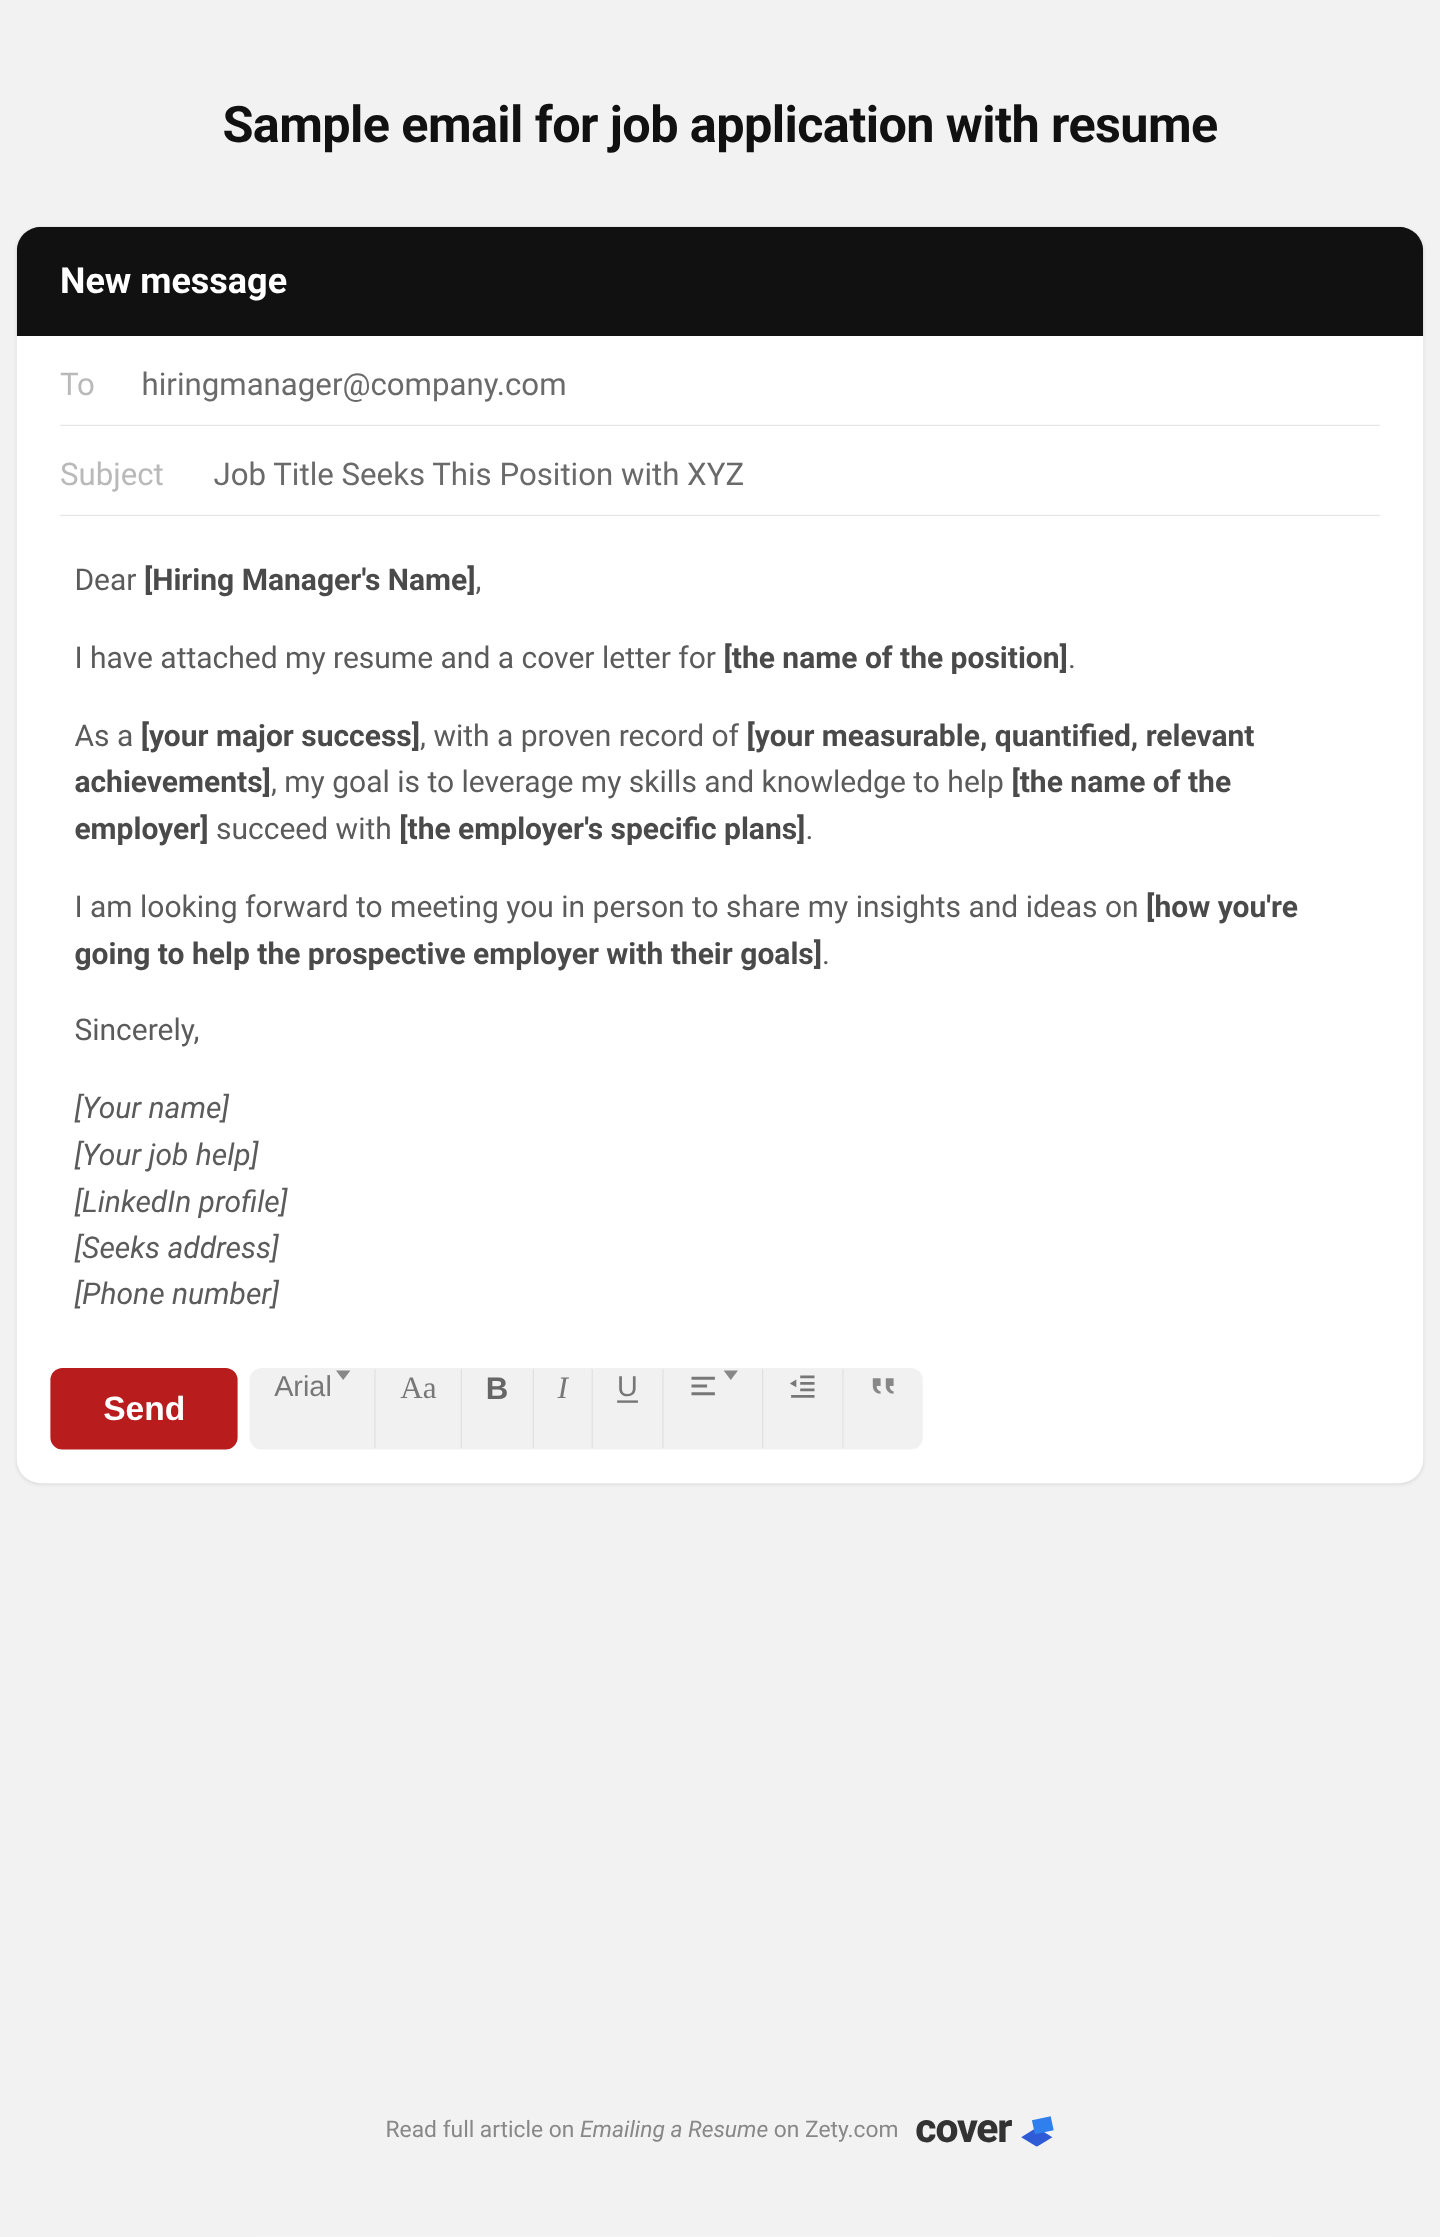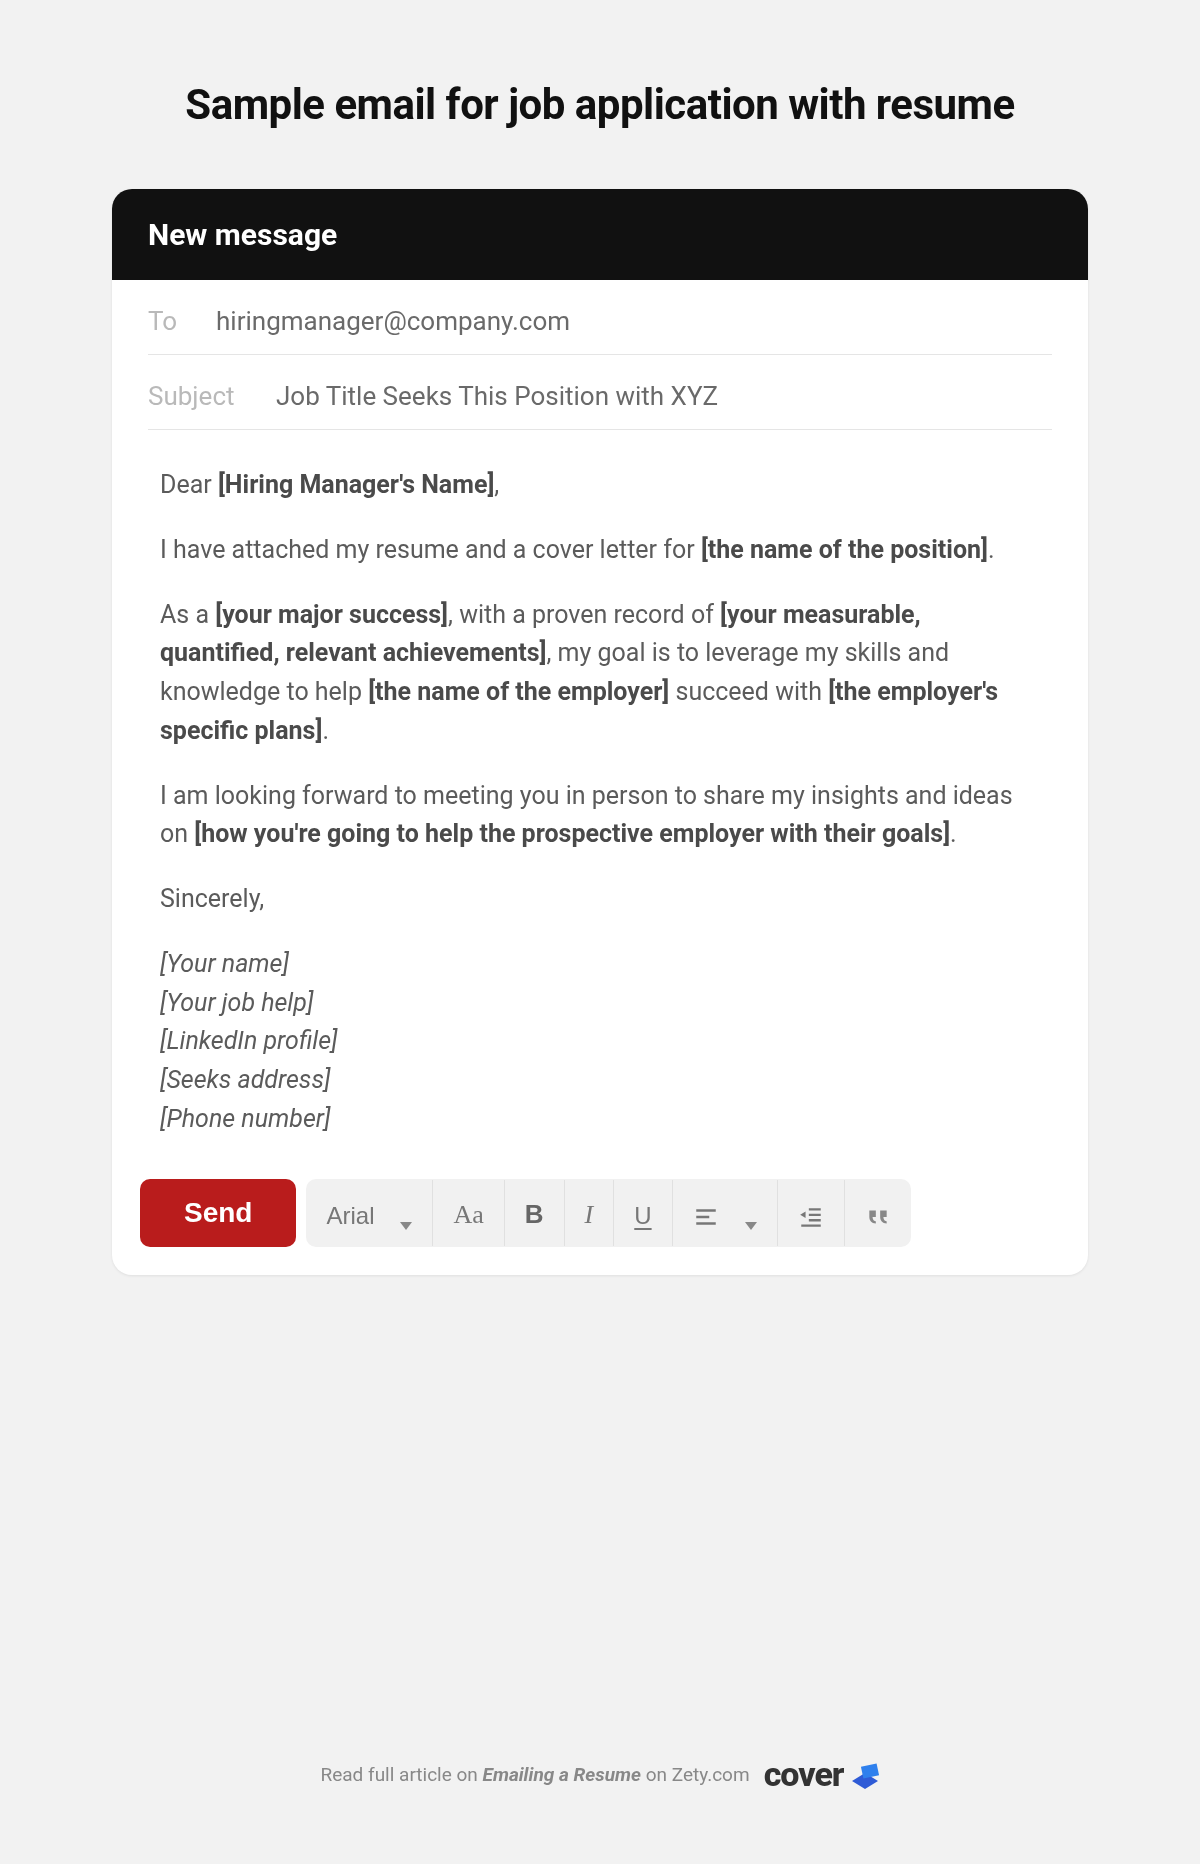--- a/index.html
+++ b/index.html
@@ -12,21 +12,21 @@
   }
   .page-title {
     font-size: 42px;
     font-weight: 700;
     color: #111;
     text-align: center;
     padding: 80px 100px 0 100px;
     letter-spacing: -0.5px;
   }
   .compose-window {
-    width: 976px;
+    width: 1172px;
     margin: 60px auto 0 auto;
     background: #fff;
     border-radius: 20px;
     box-shadow: 0 1px 3px rgba(0,0,0,0.08);
     overflow: hidden;
   }
   .compose-header {
     background: #111;
     color: #fff;
     padding: 28px 36px;
@@ -81,29 +81,29 @@
     background: #f1f1f1;
     border-radius: 10px;
     display: flex;
     align-items: center;
     overflow: hidden;
   }
   .tb-btn {
     background: transparent;
     border: none;
     border-right: 1px solid #e0e0e0;
-    padding: 16px 20px;
+    padding: 1px 20px;
     height: 66px;
     display: flex;
-    align-items: flex-end;
+    align-items: flex-start;
     justify-content: center;
     cursor: pointer;
     color: #777;
     font-size: 24px;
-    gap: 26px;
+    gap: 4px;
   }
   .tb-btn:last-child { border-right: none; }
   .font-name { font-size: 24px; color: #777; }
   .caret-down {
     width: 0; height: 0;
     border-left: 6px solid transparent;
     border-right: 6px solid transparent;
     border-top: 8px solid #888;
   }
   .aa-label { font-family: Georgia, serif; font-size: 26px; color: #777; }
@@ -117,21 +117,21 @@
     left: 0; right: 0;
     display: flex;
     align-items: center;
     justify-content: center;
     gap: 14px;
   }
   .footer-text {
     color: #888;
     font-size: 19px;
   }
-  .footer-text i { font-style: italic; font-weight: bold; }
+  .footer-text i { font-style: italic; }
   .zety-logo {
     display: flex;
     align-items: center;
     gap: 6px;
     color: #333;
     font-weight: 800;
     font-size: 34px;
     letter-spacing: -1px;
   }
 </style>

